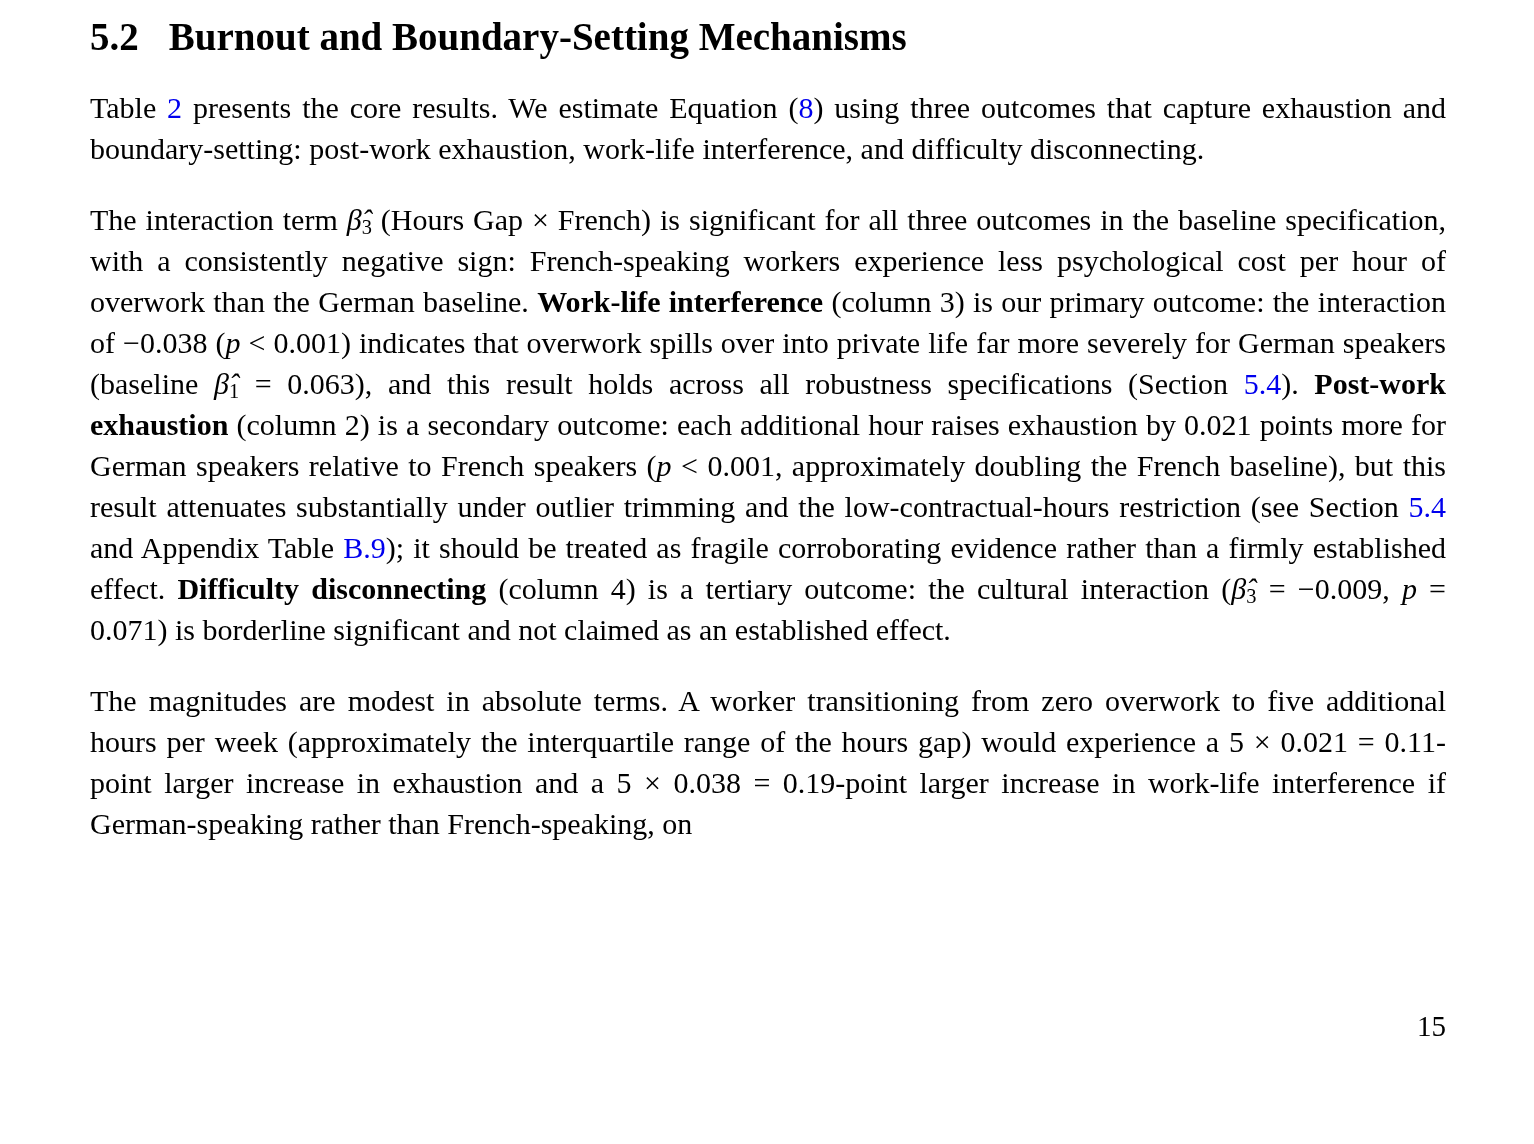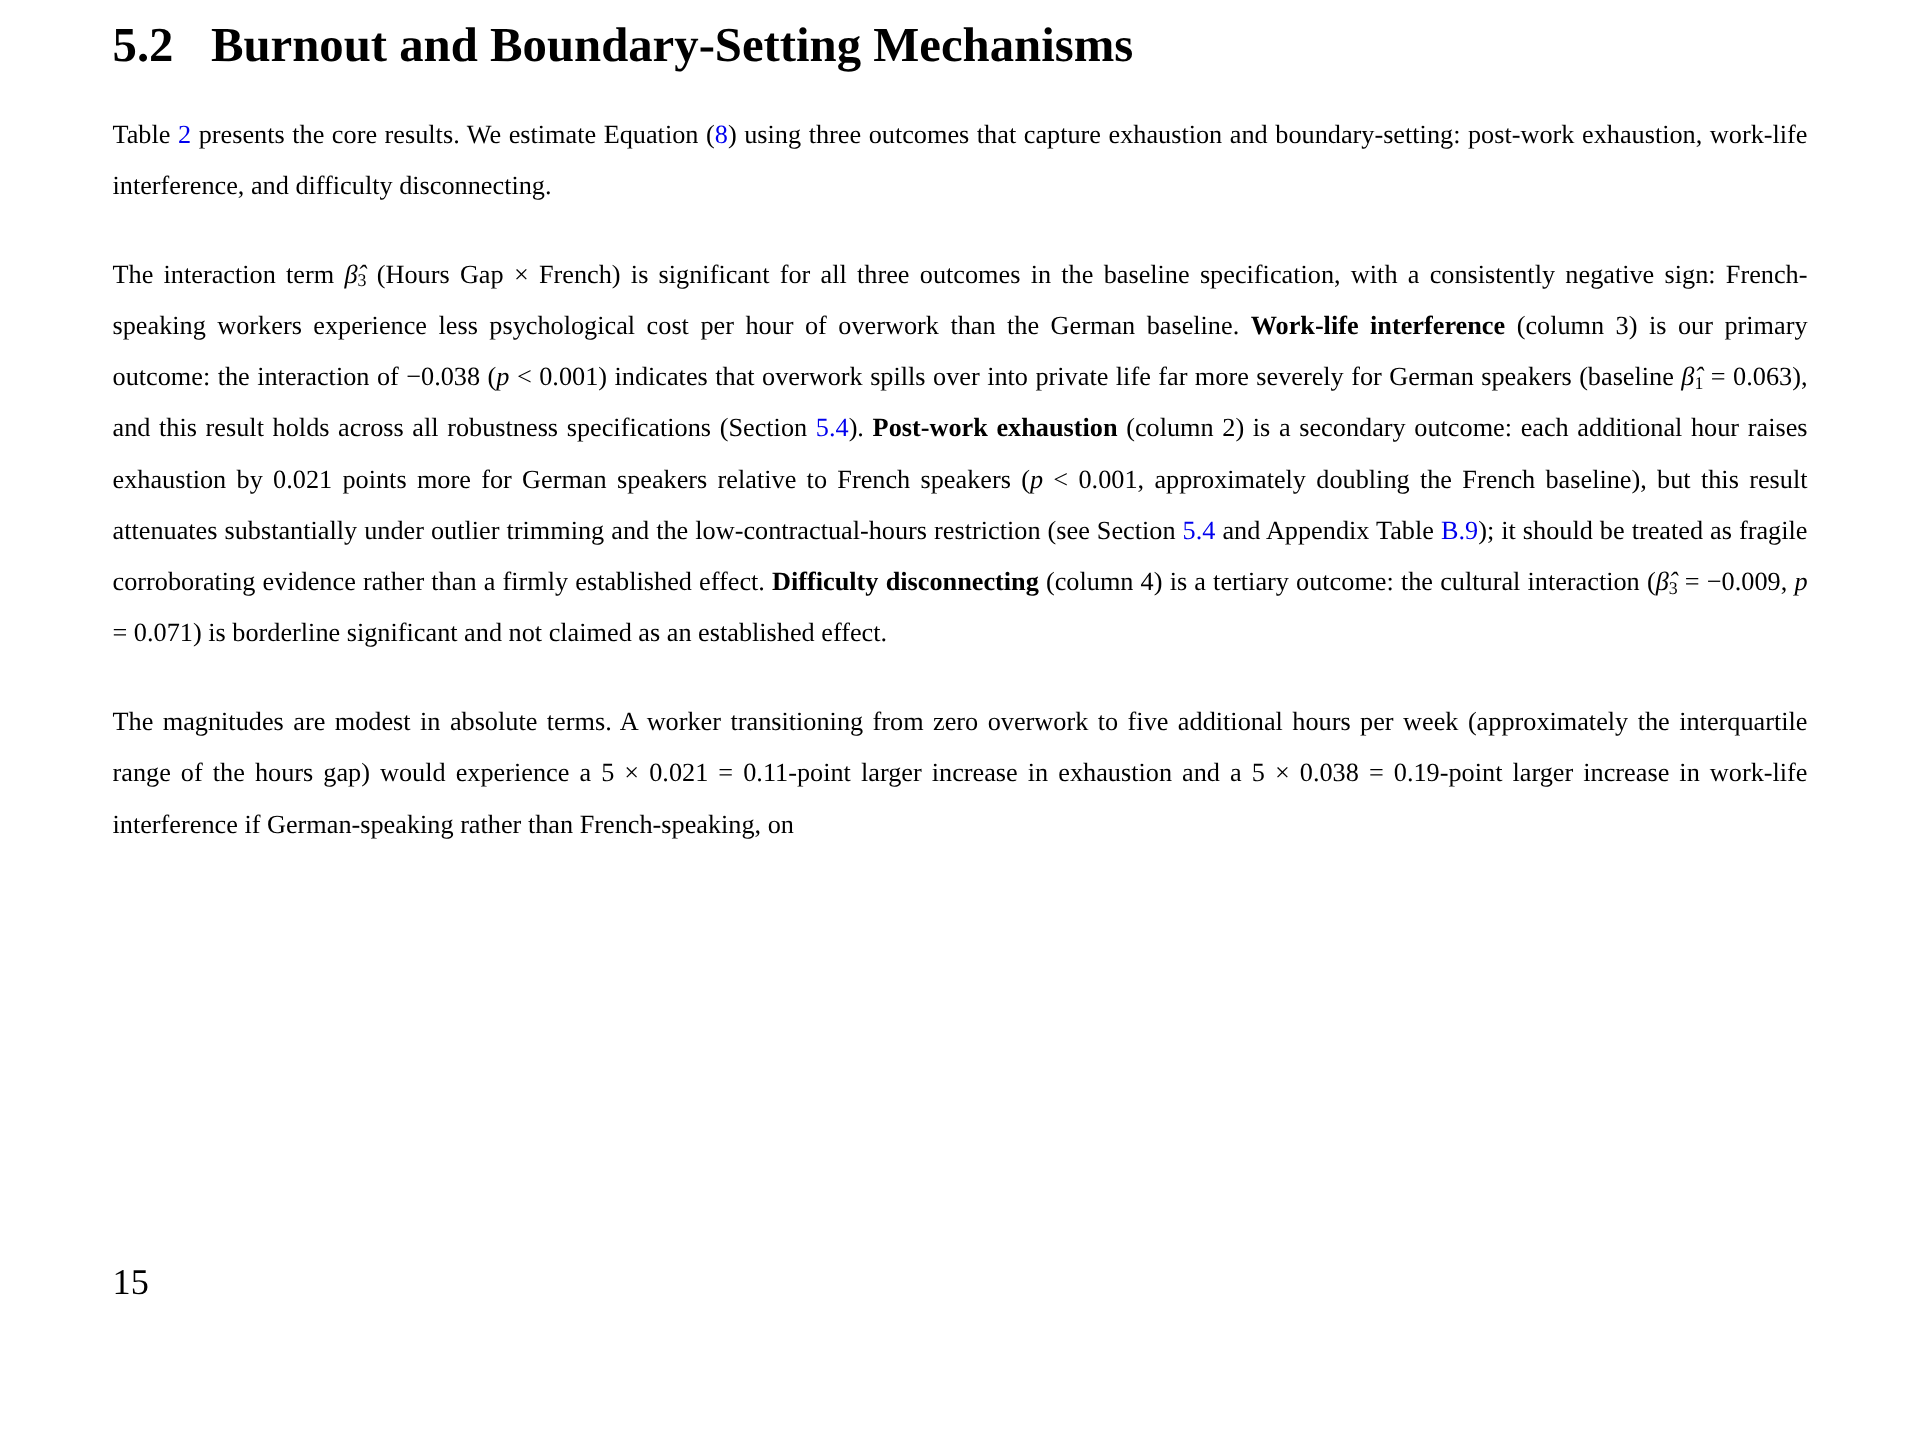--- a/index.html
+++ b/index.html
@@ -25,40 +25,40 @@
     font-size: 39px;
     font-weight: bold;
     line-height: 1.2;
     margin: 0 0 26px 0;
     letter-spacing: 0;
   }
   .section-heading .sec-num {
     margin-right: 30px;
   }
   p.body-par {
-    font-size: 21px;
+    font-size: 30px;
     line-height: 41px;
     text-align: justify;
     margin: 0 0 30px 0;
   }
   .seg-b { font-weight: bold; font-family: Liberation Serif, serif; }
   .seg-i { }
   .seg-mi { font-style: italic; }
   .seg-link { color: var(--link-color, #0000EE); }
   .seg-sub {
     font-size: 0.68em;
     vertical-align: -0.22em;
     line-height: 0;
   }
   .page-num {
     position: absolute;
     left: 90px;
     top: 1010px;
     width: 1356px;
-    text-align: left;
+    text-align: right;
     font-size: 29px;
   }
 </style>
 </head>
 <body style="background: rgb(255, 255, 255); color: rgb(0, 0, 0);">
 
 <div class="content">
   <h2 class="section-heading">
     <span class="sec-num">5.2</span><span>Burnout and Boundary-Setting Mechanisms</span>
   </h2>

